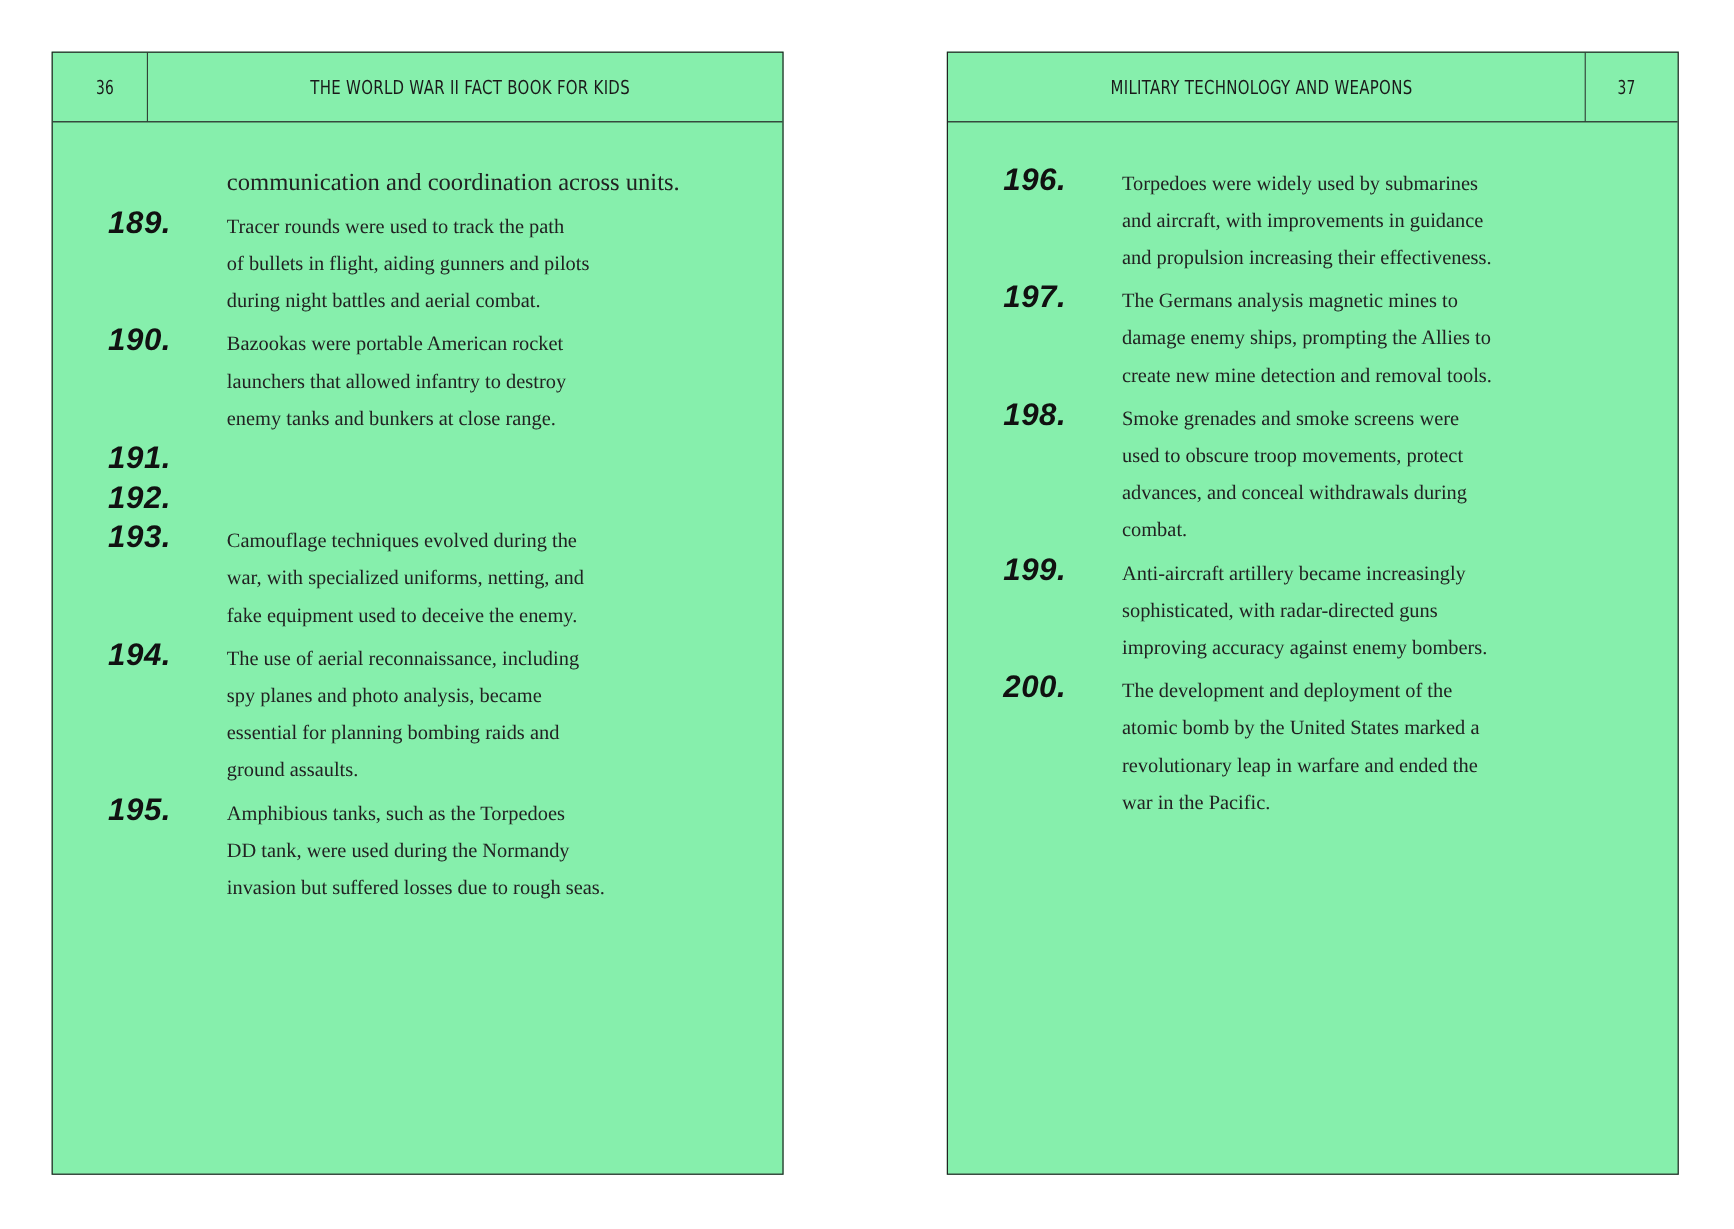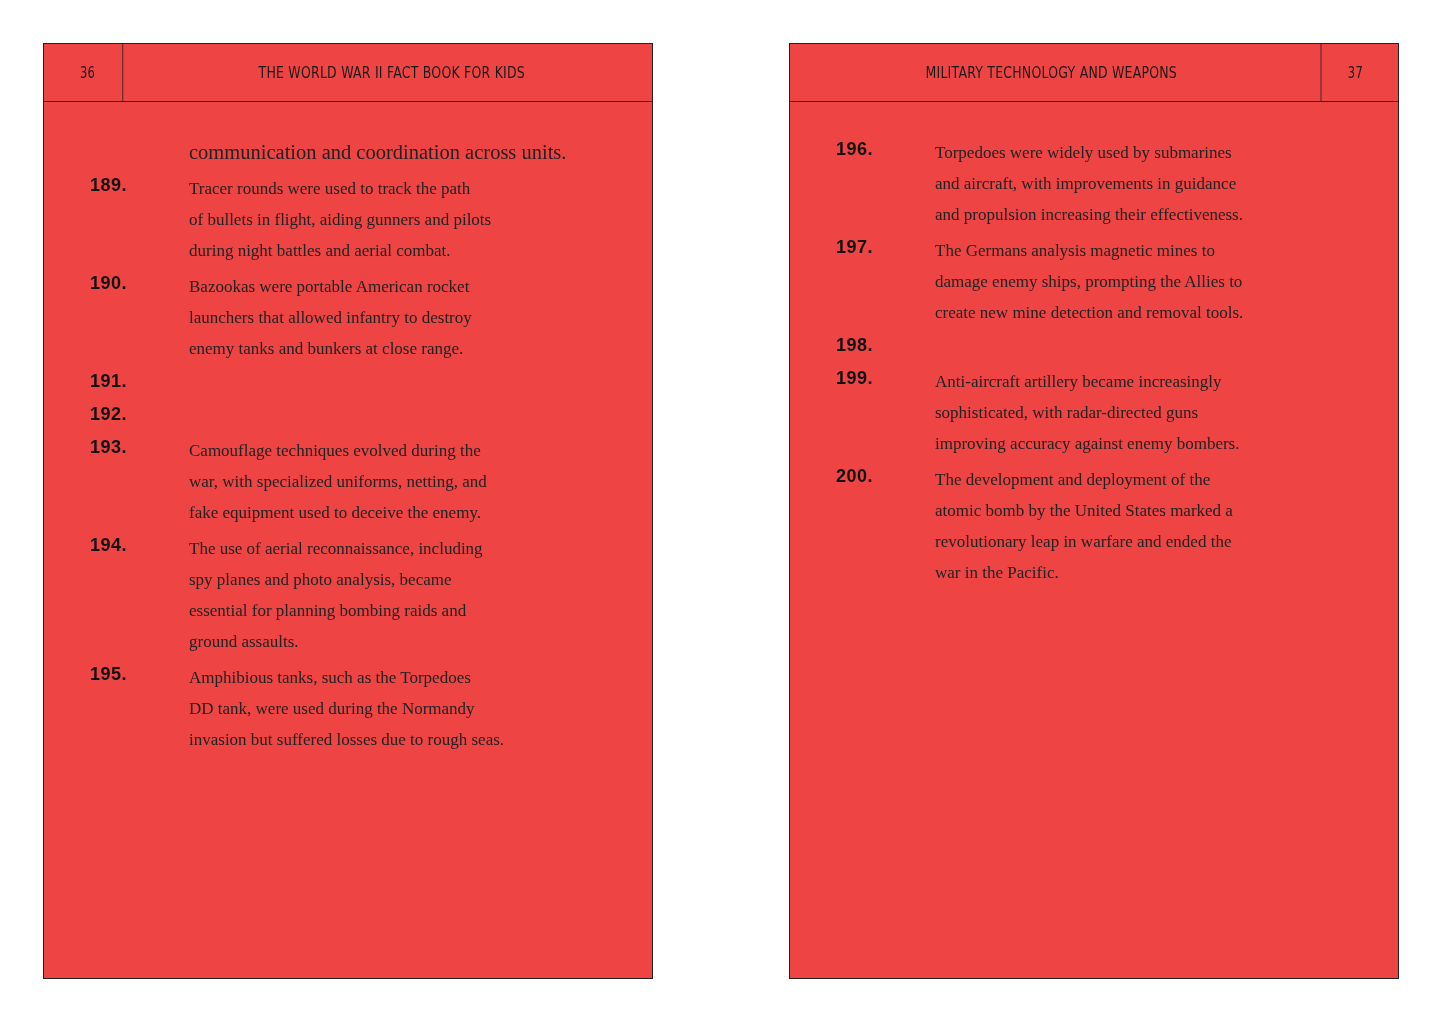--- a/index.html
+++ b/index.html
@@ -14,21 +14,21 @@
       overflow: hidden;
       color: #1a1a1a;
     }
     .page {
       position: absolute;
       top: 43px;
       width: 610px;
       height: 936px;
       border: 1.5px solid #222;
       box-sizing: border-box;
-      background: #ef4444;
+      background: #86efac;
     }
     .page.left { left: 43px; }
     .page.right { left: 789px; }
 
     .header {
       position: absolute;
       left: 0; top: 0;
       width: 100%;
       height: 58px;
       border-bottom: 1.5px solid #222;
@@ -77,26 +77,27 @@
     .fact {
       display: flex;
       margin-bottom: 5px;
     }
     .fact .fnum {
       width: 145px;
       padding-left: 46px;
       box-sizing: border-box;
       font-family: "Liberation Sans", sans-serif;
       font-weight: bold;
-      font-size: 18px;
+      font-size: 26px;
       line-height: 31px;
       color: #111;
       letter-spacing: 0.5px;
       flex-shrink: 0;
       margin-top: -3px;
+      font-style: italic;
     }
     .fact .ftext {
       width: 430px;
       font-family: "Liberation Serif", serif;
       font-size: 17px;
       line-height: 31px;
       color: #222;
     }
     .fact .ftext .line {
       display: block;
@@ -200,20 +201,26 @@
         <div class="fact">
           <div class="fnum">197.</div>
           <div class="ftext">
             <span class="line">The Germans analysis magnetic mines to</span>
             <span class="line">damage enemy ships, prompting the Allies to</span>
             <span class="line">create new mine detection and removal tools.</span>
           </div>
         </div>
         <div class="fact">
           <div class="fnum">198.</div>
+          <div class="ftext">
+            <span class="line">Smoke grenades and smoke screens were</span>
+            <span class="line">used to obscure troop movements, protect</span>
+            <span class="line">advances, and conceal withdrawals during</span>
+            <span class="line">combat.</span>
+          </div>
         </div>
         <div class="fact">
           <div class="fnum">199.</div>
           <div class="ftext">
             <span class="line">Anti-aircraft artillery became increasingly</span>
             <span class="line">sophisticated, with radar-directed guns</span>
             <span class="line">improving accuracy against enemy bombers.</span>
           </div>
         </div>
         <div class="fact">

